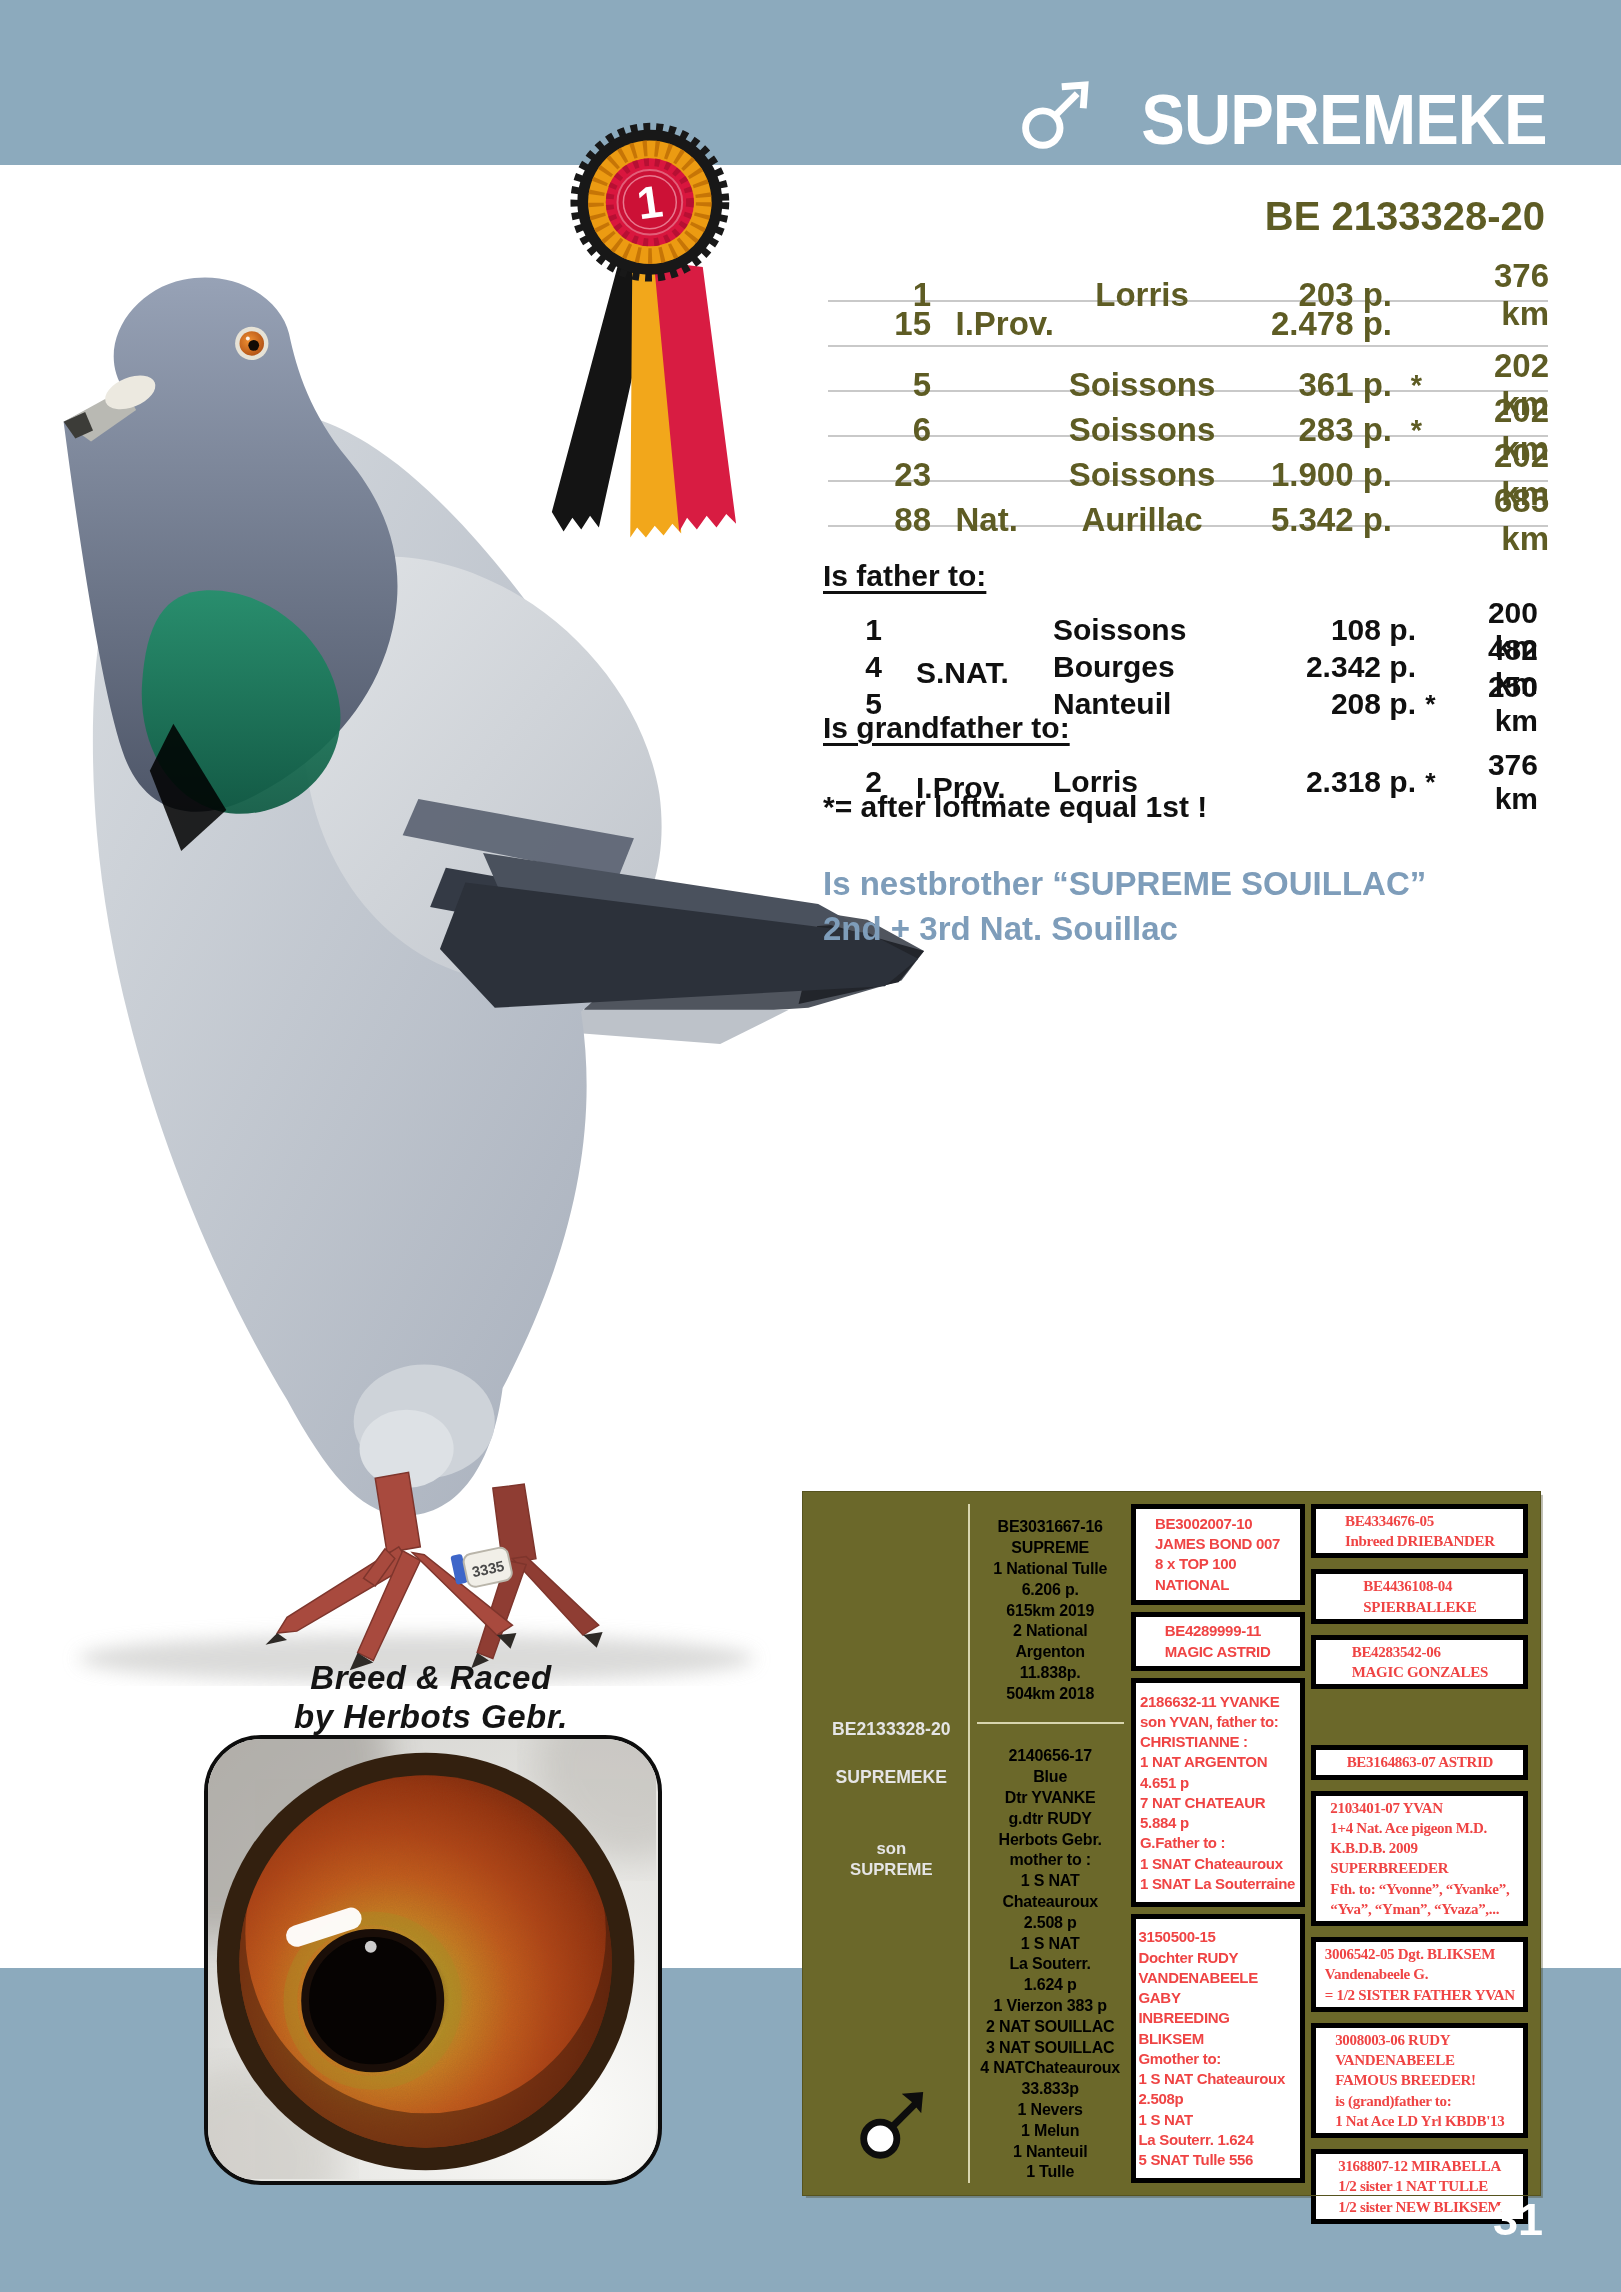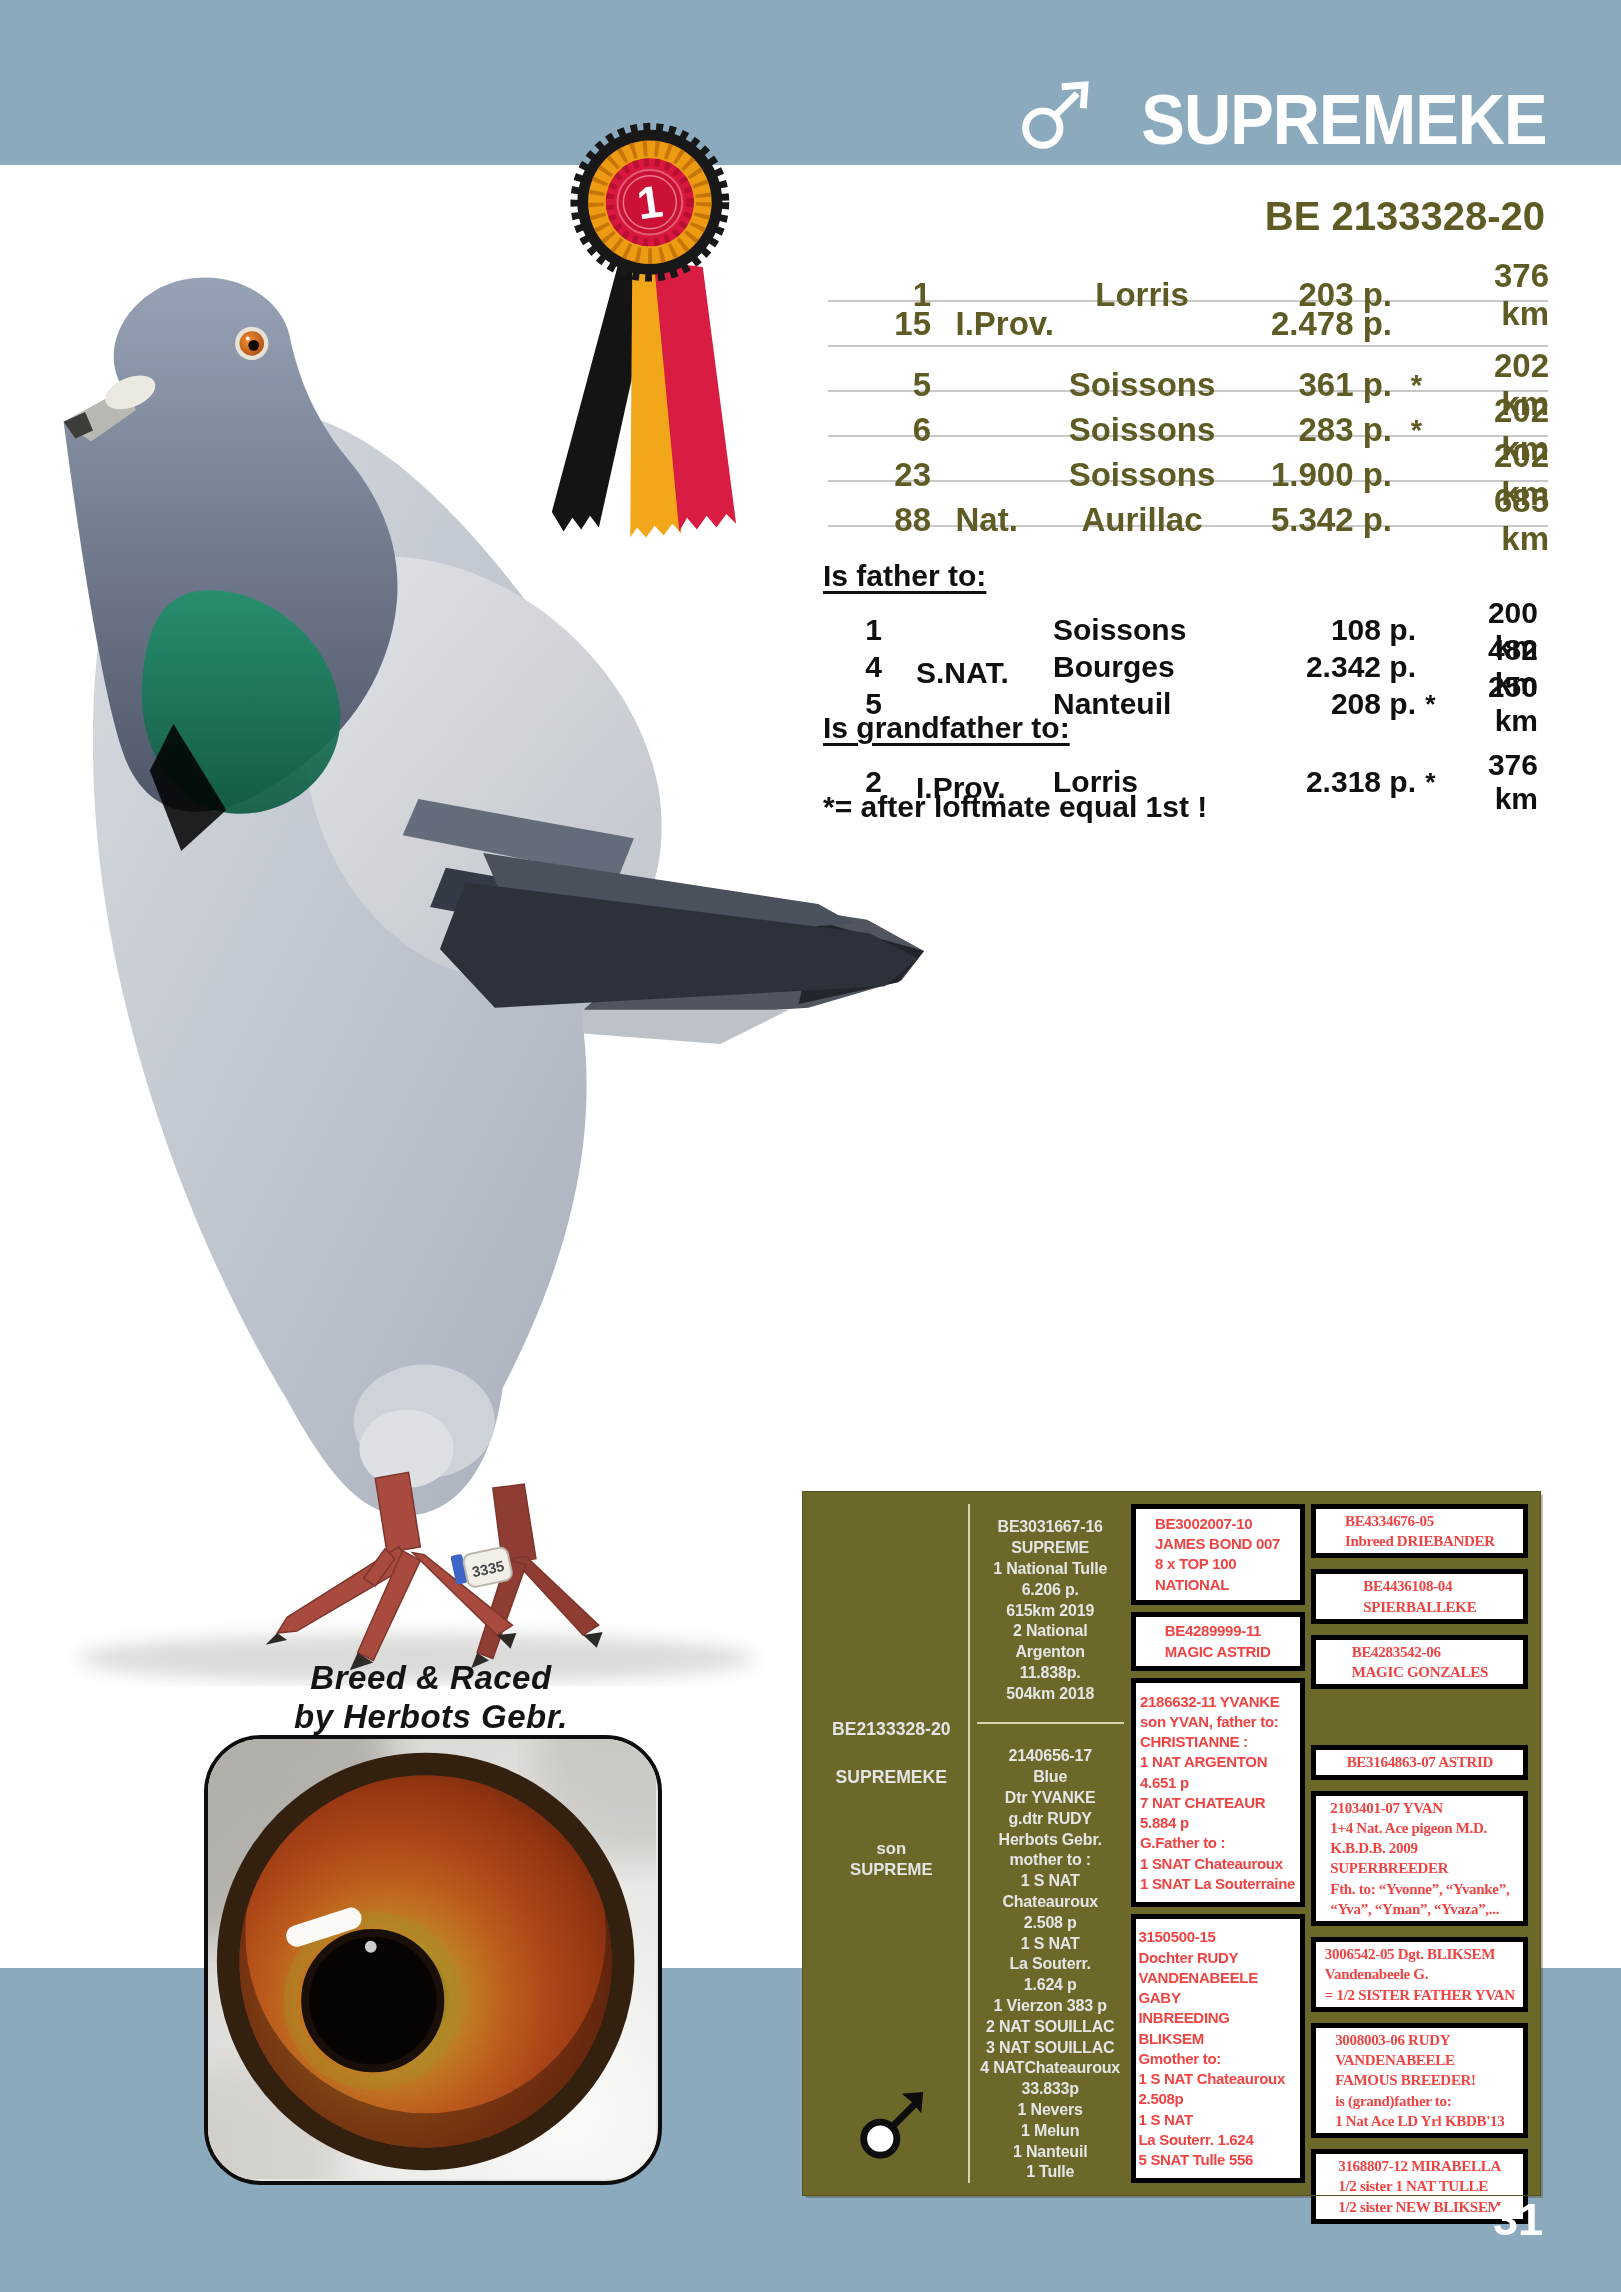--- a/index.html
+++ b/index.html
@@ -86,21 +86,21 @@
     background:#6B682A;outline:1px solid #56531f;box-shadow:2.9px 2.9px 0 rgba(60,58,20,0.35);
     display:flex;flex-direction:row;padding:11.8px;gap:6.9px;
   }
   .ped-col{display:flex;flex-direction:column;gap:6.9px;}
   .col-subject{width:155px;position:relative;border-right:2px solid #d8d5ae;
     display:flex;align-items:center;justify-content:center;}
   .col-parents{width:147px;}
   .col-gp{width:174px;}
   .col-ggp{flex:1;gap:11px;font-family:Liberation Serif, serif;}
   .olive-cell{
-    color:#e5e5e5;font-size:16px;font-weight:700;text-align:center;
+    color:#000000;font-size:16px;font-weight:700;text-align:center;
     line-height:1.28;white-space:pre-line;letter-spacing:-0.2px;
   }
   .subject-text{white-space:pre-line;color:#e5e5e5;font-weight:700;text-align:center;
     font-size:17.6px;line-height:1.3;margin-top:-88px;}
   .subject-text .nm{display:block;margin-top:25.5px;}
   .subject-text .rel{display:block;margin-top:25.5px;font-size:16.7px;}
   .parent-cell{display:flex;align-items:flex-start;justify-content:center;padding-top:13.7px;}
   .parent-cell.father{height:220px;border-bottom:2px solid #d8d5ae;}
   .parent-cell.mother{flex:1;padding-top:15.7px;}
   .parent-cell .olive-cell{line-height:1.3;}
@@ -307,20 +307,22 @@
       <span class="f-pos">2</span>
         <span class="f-comp">I.Prov.</span>
         <span class="f-race">Lorris</span>
         <span class="f-pts">2.318 p.</span>
         <span class="f-star">*</span>
         <span class="f-km">376 km</span>
     </div>
     <div class="note">*= after loftmate equal 1st !</div>
   </div>
 
+  <div class="nestbrother">Is nestbrother “SUPREME SOUILLAC”
+2nd + 3rd Nat. Souillac</div>
 
   <div class="credit">Breed &amp; Raced
 by Herbots Gebr.</div>
 
   <div class="eye-photo">
     <svg width="448" height="440" viewBox="0 0 457 449">
       <defs>
         <radialGradient id="bgG" cx="0.8" cy="0.85" r="1.1">
           <stop offset="0" stop-color="#fbfbf9"></stop>
             <stop offset="1" stop-color="#d4d3cf"></stop>

